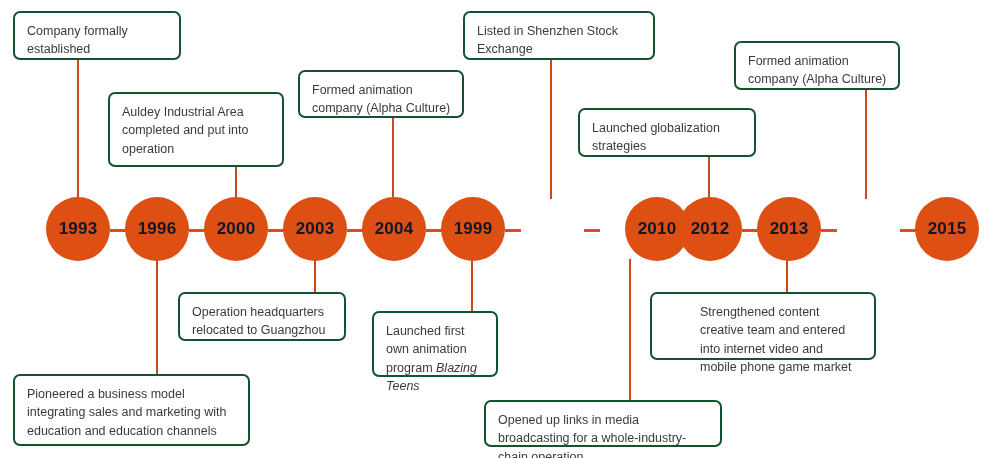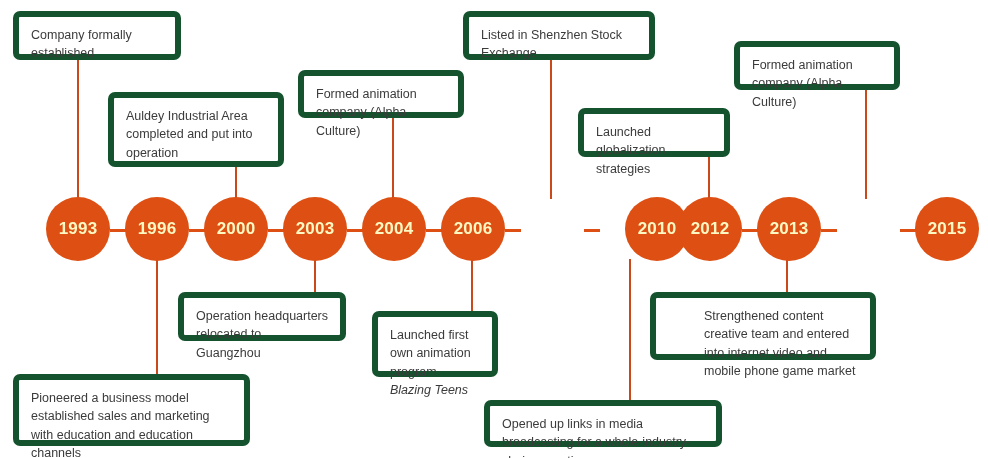--- a/index.html
+++ b/index.html
@@ -18,21 +18,21 @@
     overflow: hidden;
   }
 
   
   .year-circle {
     position: absolute;
     width: 64px;
     height: 64px;
     border-radius: 50%;
     background: #DD4F12;
-    color: #fef9c3;
+    color: #0f172a;
     font-size: 17px;
     font-weight: bold;
     letter-spacing: 0.2px;
     display: flex;
     align-items: center;
     justify-content: center;
     box-sizing: border-box;
     z-index: 3;
   }
 
@@ -51,21 +51,21 @@
     width: 2px;
     background: #C9491A;
     z-index: 2;
   }
 
   
   .callout {
     position: absolute;
     box-sizing: border-box;
     background: #ffffff;
-    border: 6px solid #14532d;
+    border: 2px solid #14532d;
     border-radius: 7px;
     color: #3b3b3b;
     font-size: 12.5px;
     line-height: 1.47;
     padding: 9px 11px 9px 12px;
     z-index: 4;
   }
   .callout .ital {
     font-style: italic;
   }
@@ -107,39 +107,39 @@
 
   <div class="connector" style="left:629px; top:259px; height:143px;"></div>
 
   <div class="connector" style="left:786px; top:259px; height:35px;"></div>
 
   <div class="year-circle" style="left:46px; top:197px;">1993</div>
   <div class="year-circle" style="left:125px; top:197px;">1996</div>
   <div class="year-circle" style="left:204px; top:197px;">2000</div>
   <div class="year-circle" style="left:283px; top:197px;">2003</div>
   <div class="year-circle" style="left:362px; top:197px;">2004</div>
-  <div class="year-circle" style="left:441px; top:197px;">2006</div>
+  <div class="year-circle" style="left:441px; top:197px;">1999</div>
   <div class="year-circle" style="left:625px; top:197px;">2010</div>
   <div class="year-circle" style="left:678px; top:197px;">2012</div>
   <div class="year-circle" style="left:757px; top:197px;">2013</div>
   <div class="year-circle" style="left:915px; top:197px;">2015</div>
 
   <div class="callout" style="left:13px; top:11px; width:168px; height:49px;">Company formally established</div>
 
   <div class="callout" style="left:108px; top:92px; width:176px; height:75px;">Auldey Industrial Area completed and put into operation</div>
 
   <div class="callout" style="left:298px; top:70px; width:166px; height:48px;">Formed animation company (Alpha Culture)</div>
 
   <div class="callout" style="left:463px; top:11px; width:192px; height:49px;">Listed in Shenzhen Stock Exchange</div>
 
-  <div class="callout" style="left:578px; top:108px; width:152px; height:49px;">Launched globalization strategies</div>
+  <div class="callout" style="left:578px; top:108px; width:178px; height:49px;">Launched globalization strategies</div>
 
   <div class="callout" style="left:734px; top:41px; width:166px; height:49px;">Formed animation company (Alpha Culture)</div>
 
-  <div class="callout" style="left:13px; top:374px; width:237px; height:72px;">Pioneered a business model established sales and marketing with education and education channels</div>
+  <div class="callout" style="left:13px; top:374px; width:237px; height:72px;">Pioneered a business model integrating sales and marketing with education and education channels</div>
 
   <div class="callout" style="left:178px; top:292px; width:168px; height:49px;">Operation headquarters relocated to Guangzhou</div>
 
   <div class="callout" style="left:372px; top:311px; width:126px; height:66px;">
     <span>Launched first own animation program </span><span class="ital">Blazing Teens</span>
   </div>
 
   <div class="callout" style="left:484px; top:400px; width:238px; height:47px;">Opened up links in media broadcasting for a whole-industry-chain operation</div>
 
   <div class="callout" style="left:650px; top:292px; width:226px; height:68px;padding-left:48px;">Strengthened content creative team and entered into internet video and mobile phone game market</div>

